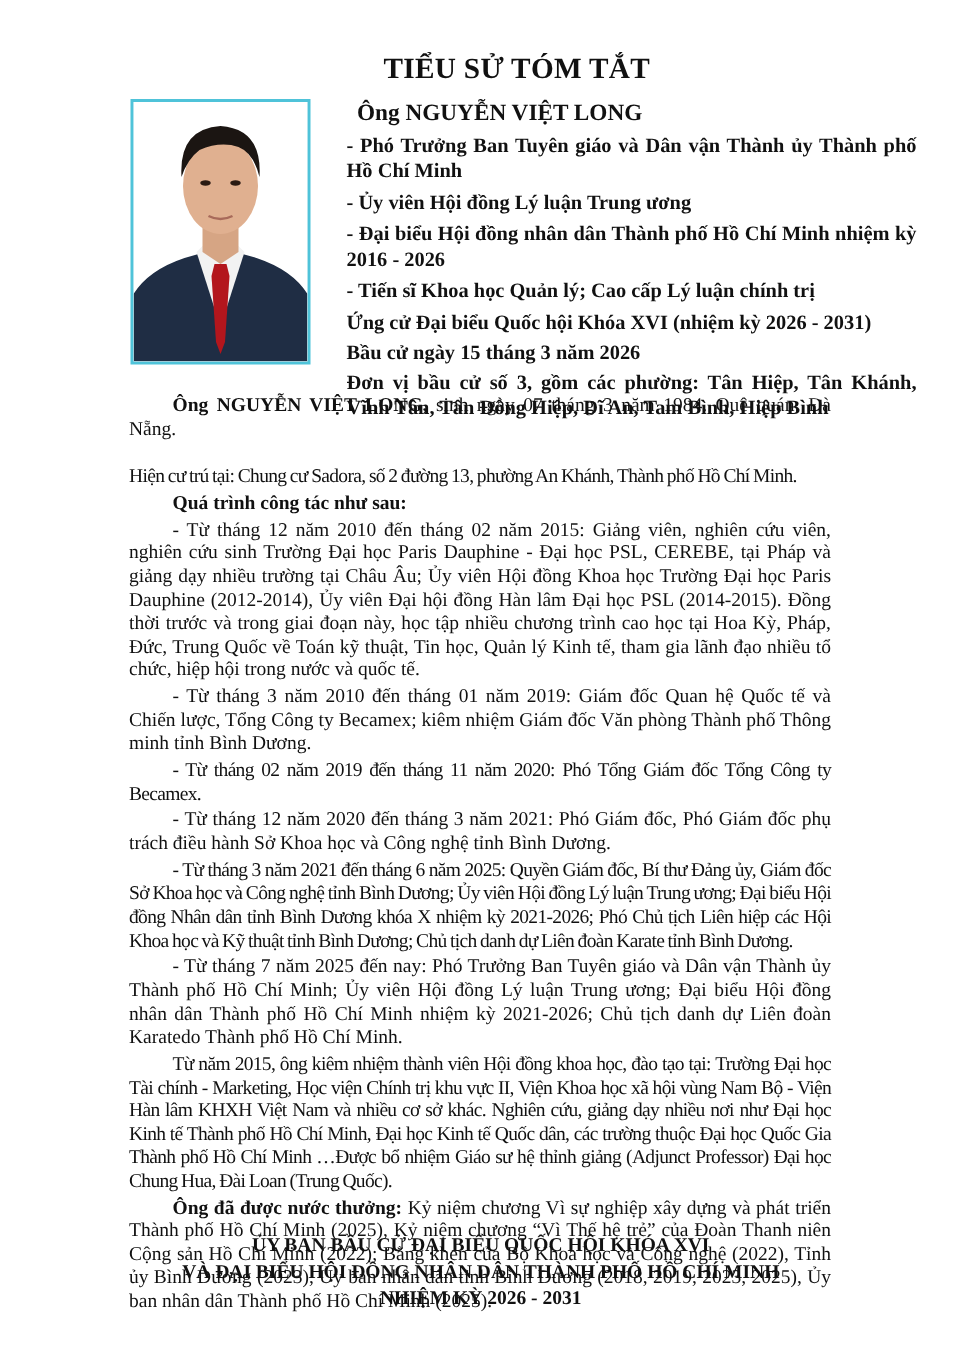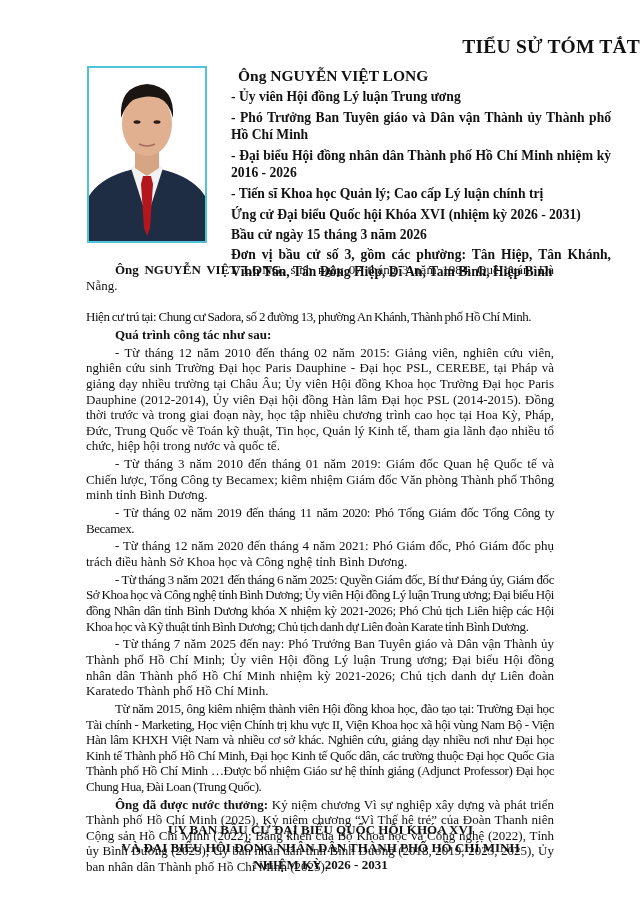--- a/index.html
+++ b/index.html
@@ -2,21 +2,21 @@
 <html><head>
   <meta charset="utf-8">
   <style>
     html, body { margin: 0; padding: 0; background: #ffffff; }
     body {
       width: 640px; height: 906px; position: relative; overflow: hidden;
       font-family: "Liberation Serif", "DejaVu Serif", serif; color: #111;
     }
     .title {
       position: absolute; left: 0; width: 640px; top: 36px;
-      text-align: right; font-weight: bold; font-size: 19.5px; letter-spacing: 0.2px;
+      text-align: center; font-weight: bold; font-size: 19.5px; letter-spacing: 0.2px;
       padding-left: 49px; box-sizing: border-box;
     }
     .photo {
       position: absolute; left: 87px; top: 66px; width: 116px; height: 173px;
       border: 2px solid #4fc3d9; background: #ffffff; overflow: hidden;
     }
     .header-block {
       position: absolute; left: 231px; top: 66px; width: 380px;
       font-weight: bold; font-size: 13.6px; line-height: 17.2px;
     }
@@ -60,37 +60,37 @@
 
     <ellipse cx="48" cy="54" rx="3.5" ry="1.8" fill="#2a1a12"></ellipse>
     <ellipse cx="68" cy="54" rx="3.5" ry="1.8" fill="#2a1a12"></ellipse>
 
     <path d="M50 76 Q58 80 66 76" stroke="#a86a5a" stroke-width="1.6" fill="none"></path>
   </svg>
 </div>
 
 <div class="header-block">
   <div class="name">Ông NGUYỄN VIỆT LONG</div>
+  <div class="line just" style="text-align-last:left;">- Phó Trưởng Ban Tuyên giáo và Dân vận Thành ủy Thành phố Hồ Chí Minh</div>
   <div class="line">- Ủy viên Hội đồng Lý luận Trung ương</div>
-  <div class="line just" style="text-align-last:left;">- Phó Trưởng Ban Tuyên giáo và Dân vận Thành ủy Thành phố Hồ Chí Minh</div>
   <div class="line just" style="text-align-last:left;">- Đại biểu Hội đồng nhân dân Thành phố Hồ Chí Minh nhiệm kỳ 2016 - 2026</div>
   <div class="line">- Tiến sĩ Khoa học Quản lý; Cao cấp Lý luận chính trị</div>
   <div class="line" style="margin-bottom:3px;">Ứng cử Đại biểu Quốc hội Khóa XVI (nhiệm kỳ 2026 - 2031)</div>
   <div class="line" style="margin-bottom:3px;">Bầu cử ngày 15 tháng 3 năm 2026</div>
   <div class="line">Đơn vị bầu cử số 3, gồm các phường: Tân Hiệp, Tân Khánh, Vĩnh Tân, Tân Đông Hiệp, Dĩ An, Tam Bình, Hiệp Bình</div>
 </div>
 
 <div class="body-text">
   <p><b>Ông NGUYỄN VIỆT LONG,</b><span> sinh ngày 07 tháng 3 năm 1984. Quê quán: Đà Nẵng.</span></p>
   <p class="noindent condensed">Hiện cư trú tại: Chung cư Sadora, số 2 đường 13, phường An Khánh, Thành phố Hồ Chí Minh.</p>
   <p><b>Quá trình công tác như sau:</b></p>
   <p>- Từ tháng 12 năm 2010 đến tháng 02 năm 2015: Giảng viên, nghiên cứu viên, nghiên cứu sinh Trường Đại học Paris Dauphine - Đại học PSL, CEREBE, tại Pháp và giảng dạy nhiều trường tại Châu Âu; Ủy viên Hội đồng Khoa học Trường Đại học Paris Dauphine (2012-2014), Ủy viên Đại hội đồng Hàn lâm Đại học PSL (2014-2015). Đồng thời trước và trong giai đoạn này, học tập nhiều chương trình cao học tại Hoa Kỳ, Pháp, Đức, Trung Quốc về Toán kỹ thuật, Tin học, Quản lý Kinh tế, tham gia lãnh đạo nhiều tổ chức, hiệp hội trong nước và quốc tế.</p>
   <p>- Từ tháng 3 năm 2010 đến tháng 01 năm 2019: Giám đốc Quan hệ Quốc tế và Chiến lược, Tổng Công ty Becamex; kiêm nhiệm Giám đốc Văn phòng Thành phố Thông minh tỉnh Bình Dương.</p>
   <p class="condensed">- Từ tháng 02 năm 2019 đến tháng 11 năm 2020: Phó Tổng Giám đốc Tổng Công ty Becamex.</p>
-  <p>- Từ tháng 12 năm 2020 đến tháng 4 năm 2021: Phó Giám đốc, Phó Giám đốc phụ trách điều hành Sở Khoa học và Công nghệ tỉnh Bình Dương.</p>
+  <p>- Từ tháng 12 năm 2020 đến tháng 3 năm 2021: Phó Giám đốc, Phó Giám đốc phụ trách điều hành Sở Khoa học và Công nghệ tỉnh Bình Dương.</p>
   <p class="condensed">- Từ tháng 3 năm 2021 đến tháng 6 năm 2025: Quyền Giám đốc, Bí thư Đảng ủy, Giám đốc Sở Khoa học và Công nghệ tỉnh Bình Dương; Ủy viên Hội đồng Lý luận Trung ương; Đại biểu Hội đồng Nhân dân tỉnh Bình Dương khóa X nhiệm kỳ 2021-2026; Phó Chủ tịch Liên hiệp các Hội Khoa học và Kỹ thuật tỉnh Bình Dương; Chủ tịch danh dự Liên đoàn Karate tỉnh Bình Dương.</p>
   <p>- Từ tháng 7 năm 2025 đến nay: Phó Trưởng Ban Tuyên giáo và Dân vận Thành ủy Thành phố Hồ Chí Minh; Ủy viên Hội đồng Lý luận Trung ương; Đại biểu Hội đồng nhân dân Thành phố Hồ Chí Minh nhiệm kỳ 2021-2026; Chủ tịch danh dự Liên đoàn Karatedo Thành phố Hồ Chí Minh.</p>
   <p class="condensed">Từ năm 2015, ông kiêm nhiệm thành viên Hội đồng khoa học, đào tạo tại: Trường Đại học Tài chính - Marketing, Học viện Chính trị khu vực II, Viện Khoa học xã hội vùng Nam Bộ - Viện Hàn lâm KHXH Việt Nam và nhiều cơ sở khác. Nghiên cứu, giảng dạy nhiều nơi như Đại học Kinh tế Thành phố Hồ Chí Minh, Đại học Kinh tế Quốc dân, các trường thuộc Đại học Quốc Gia Thành phố Hồ Chí Minh …Được bổ nhiệm Giáo sư hệ thỉnh giảng (Adjunct Professor) Đại học Chung Hua, Đài Loan (Trung Quốc).</p>
   <p><b>Ông đã được nước thưởng:</b><span> Kỷ niệm chương Vì sự nghiệp xây dựng và phát triển Thành phố Hồ Chí Minh (2025), Kỷ niệm chương “Vì Thế hệ trẻ” của Đoàn Thanh niên Cộng sản Hồ Chí Minh (2022); Bằng khen của Bộ Khoa học và Công nghệ (2022), Tỉnh ủy Bình Dương (2023), Ủy ban nhân dân tỉnh Bình Dương (2018, 2019, 2023, 2025), Ủy ban nhân dân Thành phố Hồ Chí Minh (2025).</span></p>
 </div>
 
 <div class="footer">
   <div>ỦY BAN BẦU CỬ ĐẠI BIỂU QUỐC HỘI KHÓA XVI</div>
   <div>VÀ ĐẠI BIỂU HỘI ĐỒNG NHÂN DÂN THÀNH PHỐ HỒ CHÍ MINH</div>
   <div>NHIỆM KỲ 2026 - 2031</div>

